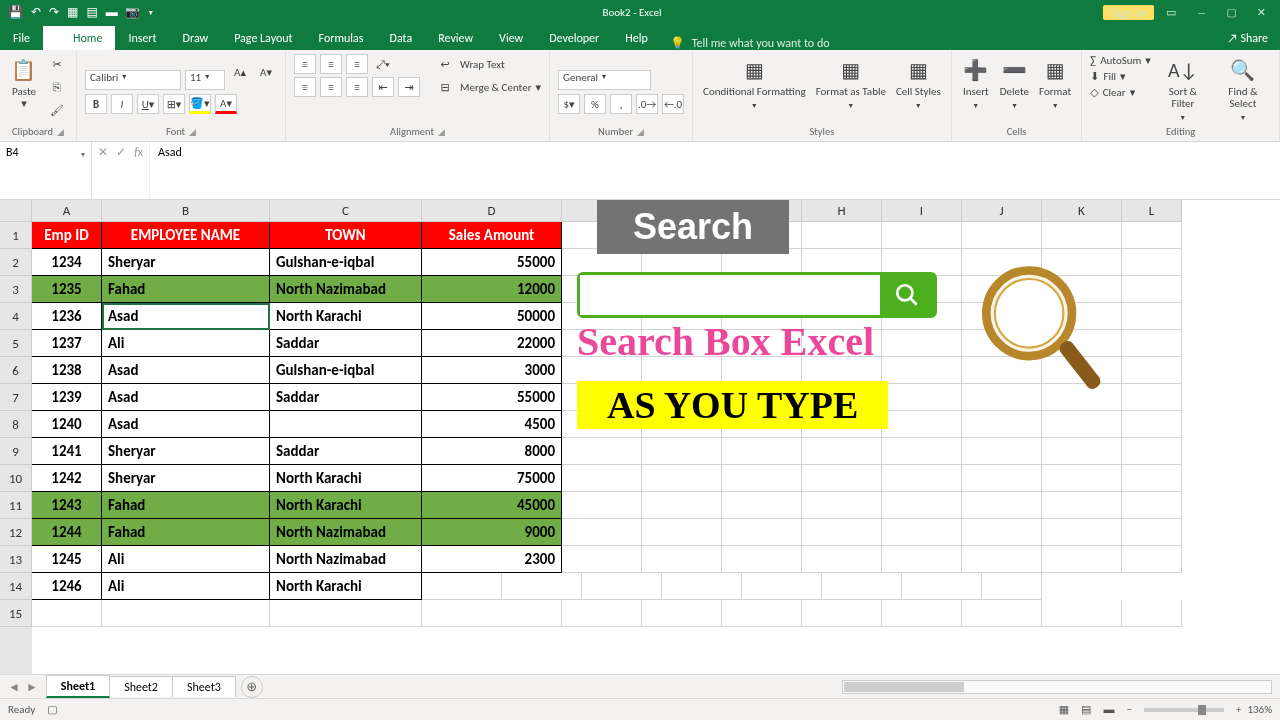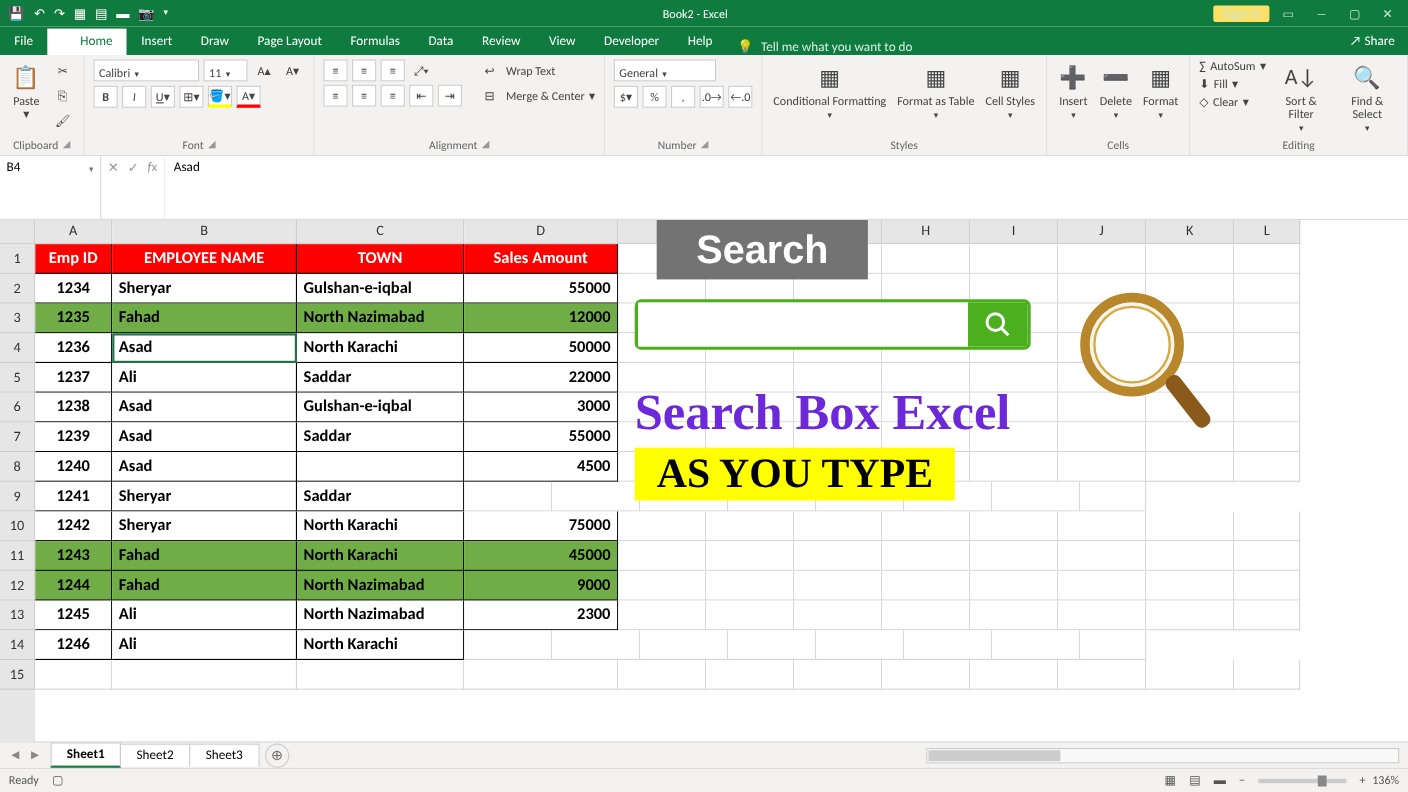--- a/index.html
+++ b/index.html
@@ -31,21 +31,21 @@
 .group-content { display:flex; align-items:flex-start; gap:6px; }
 
 .big-btn { display:flex; flex-direction:column; align-items:center; cursor:pointer; padding:2px; gap:2px; }
 .big-btn .ico { width:28px; height:28px; display:flex; align-items:center; justify-content:center; font-size:20px; }
 .big-btn .lbl { font-size:11px; text-align:center; line-height:1.1; }
 
 .small-stack { display:flex; flex-direction:column; gap:3px; }
 .small-row { display:flex; gap:4px; align-items:center; }
 .mini { width:22px; height:20px; display:flex; align-items:center; justify-content:center; border:1px solid #ccc; background:#fff; cursor:pointer; font-size:11px; }
 .mini.nb { border:none; background:transparent; }
-.sel { border:1px solid #ccc; background:#fff; height:20px; display:flex; align-items:flex-end; padding:0 4px; cursor:pointer; }
+.sel { border:1px solid #ccc; background:#fff; height:20px; display:flex; align-items:flex-start; padding:0 4px; cursor:pointer;margin-top:16px; }
 .sel .dd { margin-left:4px; font-size:8px; }
 
 
 .fbar { display:flex; border-bottom:1px solid #d9d9d9; height:58px; background:#fff; }
 .namebox { width:92px; border-right:1px solid #d9d9d9; display:flex; align-items:flex-start; padding:3px 6px; }
 .namebox input { border:none; width:60px; font-size:12px; outline:none; }
 .namebox .dd { font-size:8px; color:#777; margin-left:auto; margin-top:4px; }
 .fbtns { display:flex; align-items:flex-start; padding:3px 6px; gap:8px; color:#999; border-right:1px solid #eee; }
 .formula { flex:1; padding:3px 8px; font-size:12px; }
 
@@ -71,22 +71,22 @@
 
 .selected-border { position:absolute; border:2px solid #217346; pointer-events:none; }
 
 .overlay { position:absolute; left:545px; top:0; width:630px; }
 .search-title { background:#737373; color:#fff; font-size:36px; font-weight:bold; font-family:Arial; padding:6px 36px; display:inline-block; margin-left:20px;text-align:center; }
 .search-box { margin-top:18px; width:360px; height:46px; border:3px solid #4caf1d; border-radius:6px; display:flex; margin-left:0; }
 .search-box .field { flex:1; background:#fff; }
 .search-box .go { width:54px; background:#4caf1d; display:flex; align-items:center; justify-content:center; color:#fff; font-size:26px; }
 .mag { position:absolute; left:400px; top:-8px; }
 .mag svg { width:130px; height:150px; }
-.ov-line1 { color:#6d28d9; font-size:46px; font-weight:bold; font-family:'Times New Roman',serif; margin-top:30px; }
-.ov-line2 { background:#ffff00; color:#000; font-size:38px; font-weight:bold; font-family:'Times New Roman',serif; padding:2px 20px; display:inline-block; margin-top:6px; }
+.ov-line1 { color:#ec4899; font-size:40px; font-weight:bold; font-family:'Times New Roman',serif; }
+.ov-line2 { background:#ffff00; color:#000; font-size:38px; font-weight:bold; font-family:'Times New Roman',serif; padding:2px 30px; display:inline-block; margin-top:16px; }
 
 
 .sheettabs { height:24px; background:#f3f2f1; border-top:1px solid #d9d9d9; display:flex; align-items:center; font-size:12px; }
 .sheettabs .nav { padding:0 8px; color:#888; display:flex; gap:6px; }
 .sheettabs .stab { padding:3px 14px; border:1px solid #ccc; border-bottom:none; background:#fff; cursor:pointer; margin-right:-1px; }
 .sheettabs .stab.active { border-bottom:2px solid #0f7b3e; font-weight:bold; }
 .sheettabs .add { width:22px; height:22px; display:flex; align-items:center; justify-content:center; color:#666; cursor:pointer; border:1px solid #ccc; border-radius:50%; margin-left:6px; font-size:13px; }
 .sheettabs .hscroll { margin-left:auto; width:430px; height:14px; border:1px solid #ccc; background:#f9f9f9; position:relative; margin-right:8px; }
 .sheettabs .hscroll .thumb { position:absolute; left:1px; top:1px; width:120px; height:10px; background:#cdcdcd; }
 
@@ -474,20 +474,21 @@
           <div class="cell col-H"></div>
           <div class="cell col-I"></div>
           <div class="cell col-J"></div>
           <div class="cell col-K"></div>
           <div class="cell col-L"></div>
         </div>
         <div class="row">
           <div class="cell col-A data-cell ctr">1241</div>
           <div class="cell col-B data-cell">Sheryar</div>
           <div class="cell col-C data-cell">Saddar</div>
+          <div class="cell col-D data-cell num">8000</div>
           <div class="cell col-E"></div>
           <div class="cell col-F"></div>
           <div class="cell col-G"></div>
           <div class="cell col-H"></div>
           <div class="cell col-I"></div>
           <div class="cell col-J"></div>
           <div class="cell col-K"></div>
           <div class="cell col-L"></div>
         </div>
         <div class="row">

